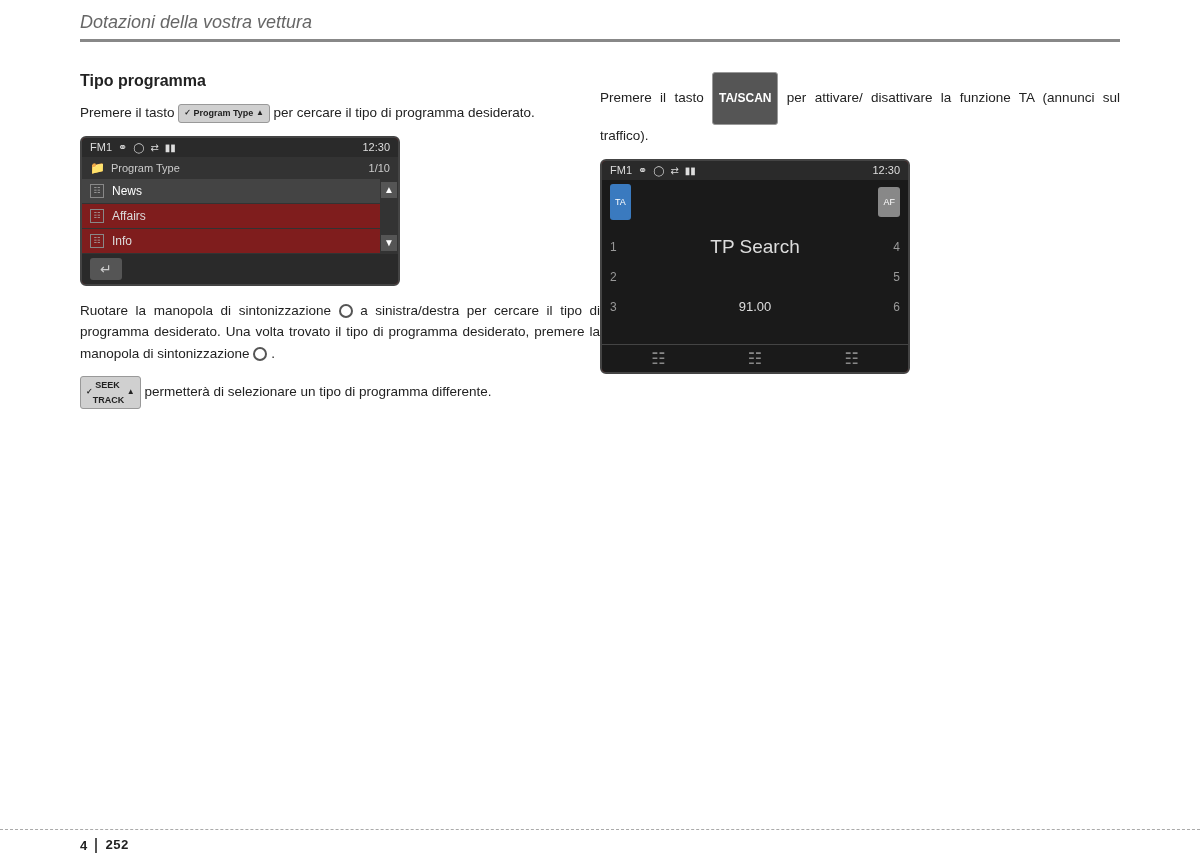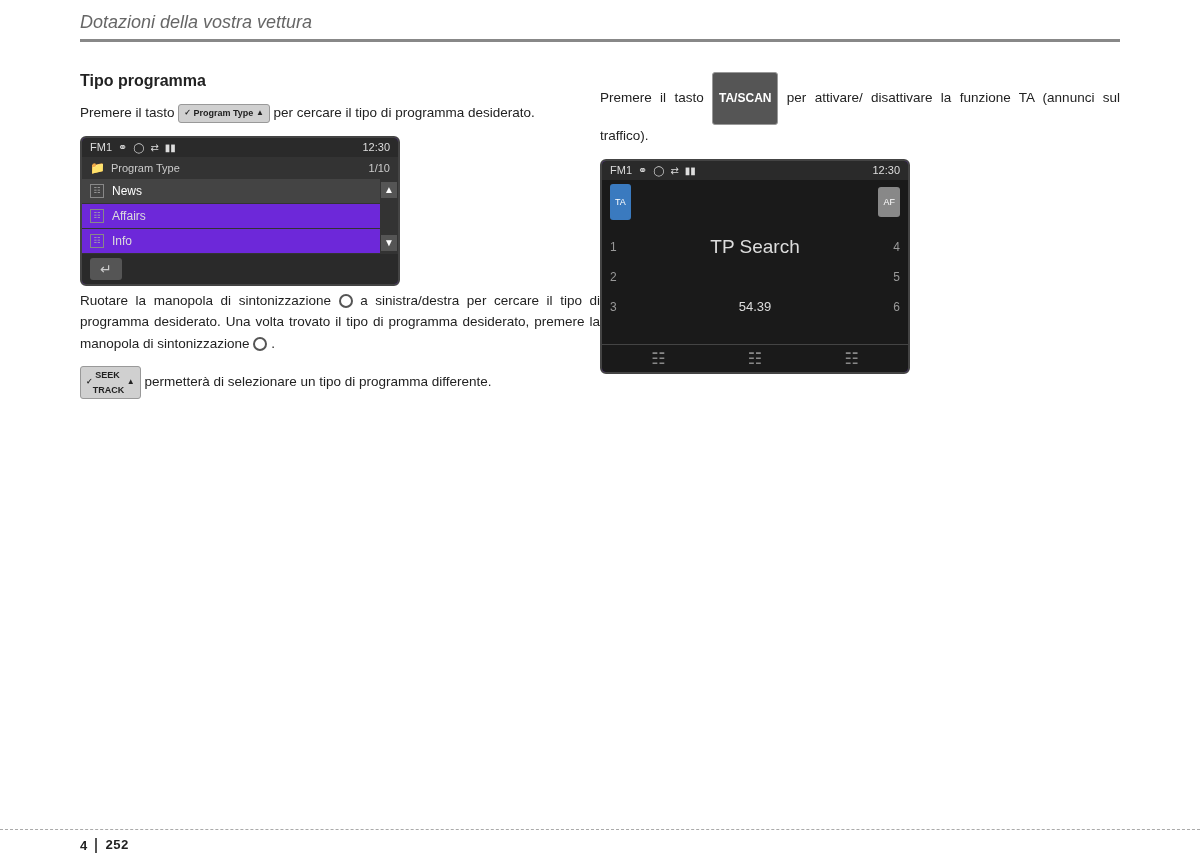--- a/index.html
+++ b/index.html
@@ -84,22 +84,22 @@
       padding: 16px 6px;
     }
     .btn-seek {
       font-size: 9px;
     }
 
     
     .screen-mockup {
       border: 2px solid #444;
       border-radius: 6px;
-      background: #6d28d9;
-      margin-bottom: 4px;
+      background: #7f1d1d;
+      margin-bottom: 14px;
       overflow: hidden;
       width: 320px;
     }
 
     
     .screen-topbar {
       background: #2a2a2a;
       display: flex;
       justify-content: space-between;
       align-items: center;
@@ -412,21 +412,21 @@
 
             <span class="ta-num">1</span>
             <span class="ta-center-text">TP Search</span>
             <span class="ta-right-num">4</span>
 
             <span class="ta-num">2</span>
             <span></span>
             <span class="ta-right-num">5</span>
 
             <span class="ta-num">3</span>
-            <span class="ta-freq">54.39</span>
+            <span class="ta-freq">91.00</span>
             <span class="ta-right-num">6</span>
           </div>
         </div>
 
         <div class="ta-bottom-bar">
           <span class="ta-bottom-icon">☷</span>
           <span class="ta-bottom-icon">☷</span>
           <span class="ta-bottom-icon">☷</span>
         </div>
       </div>

